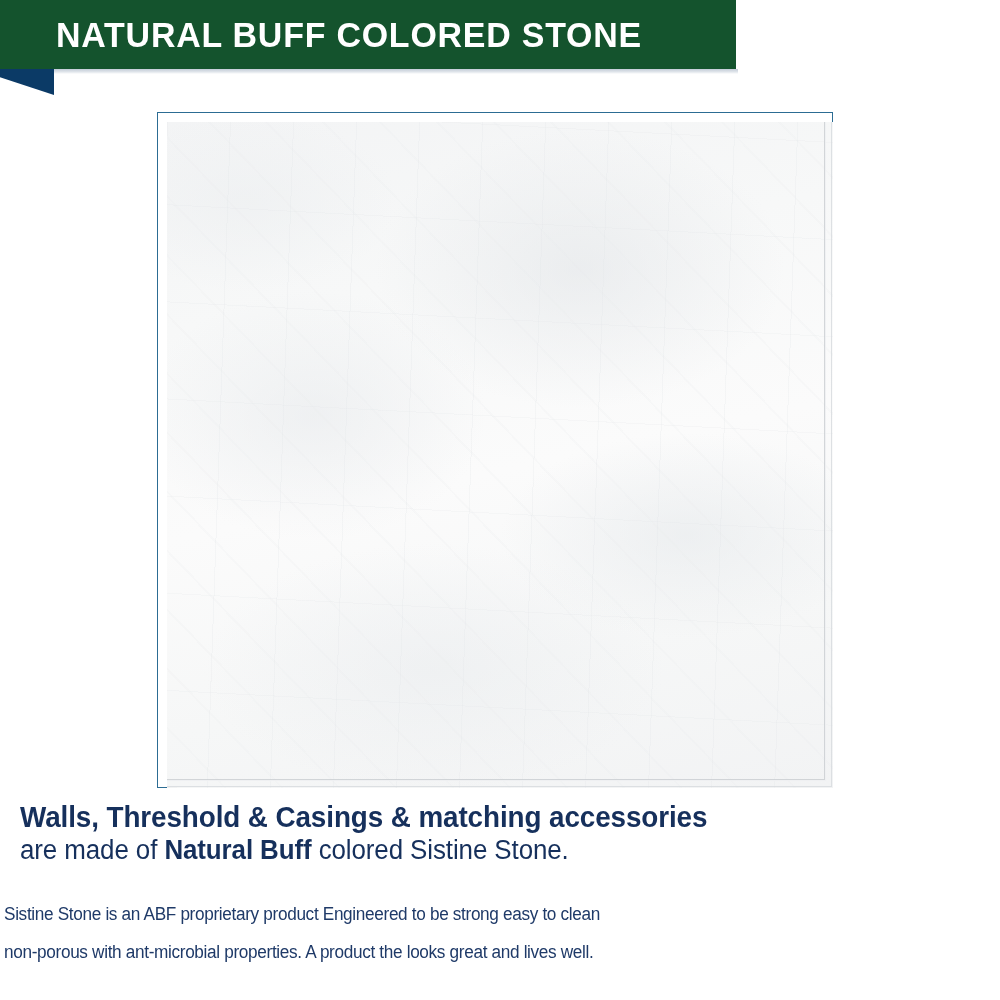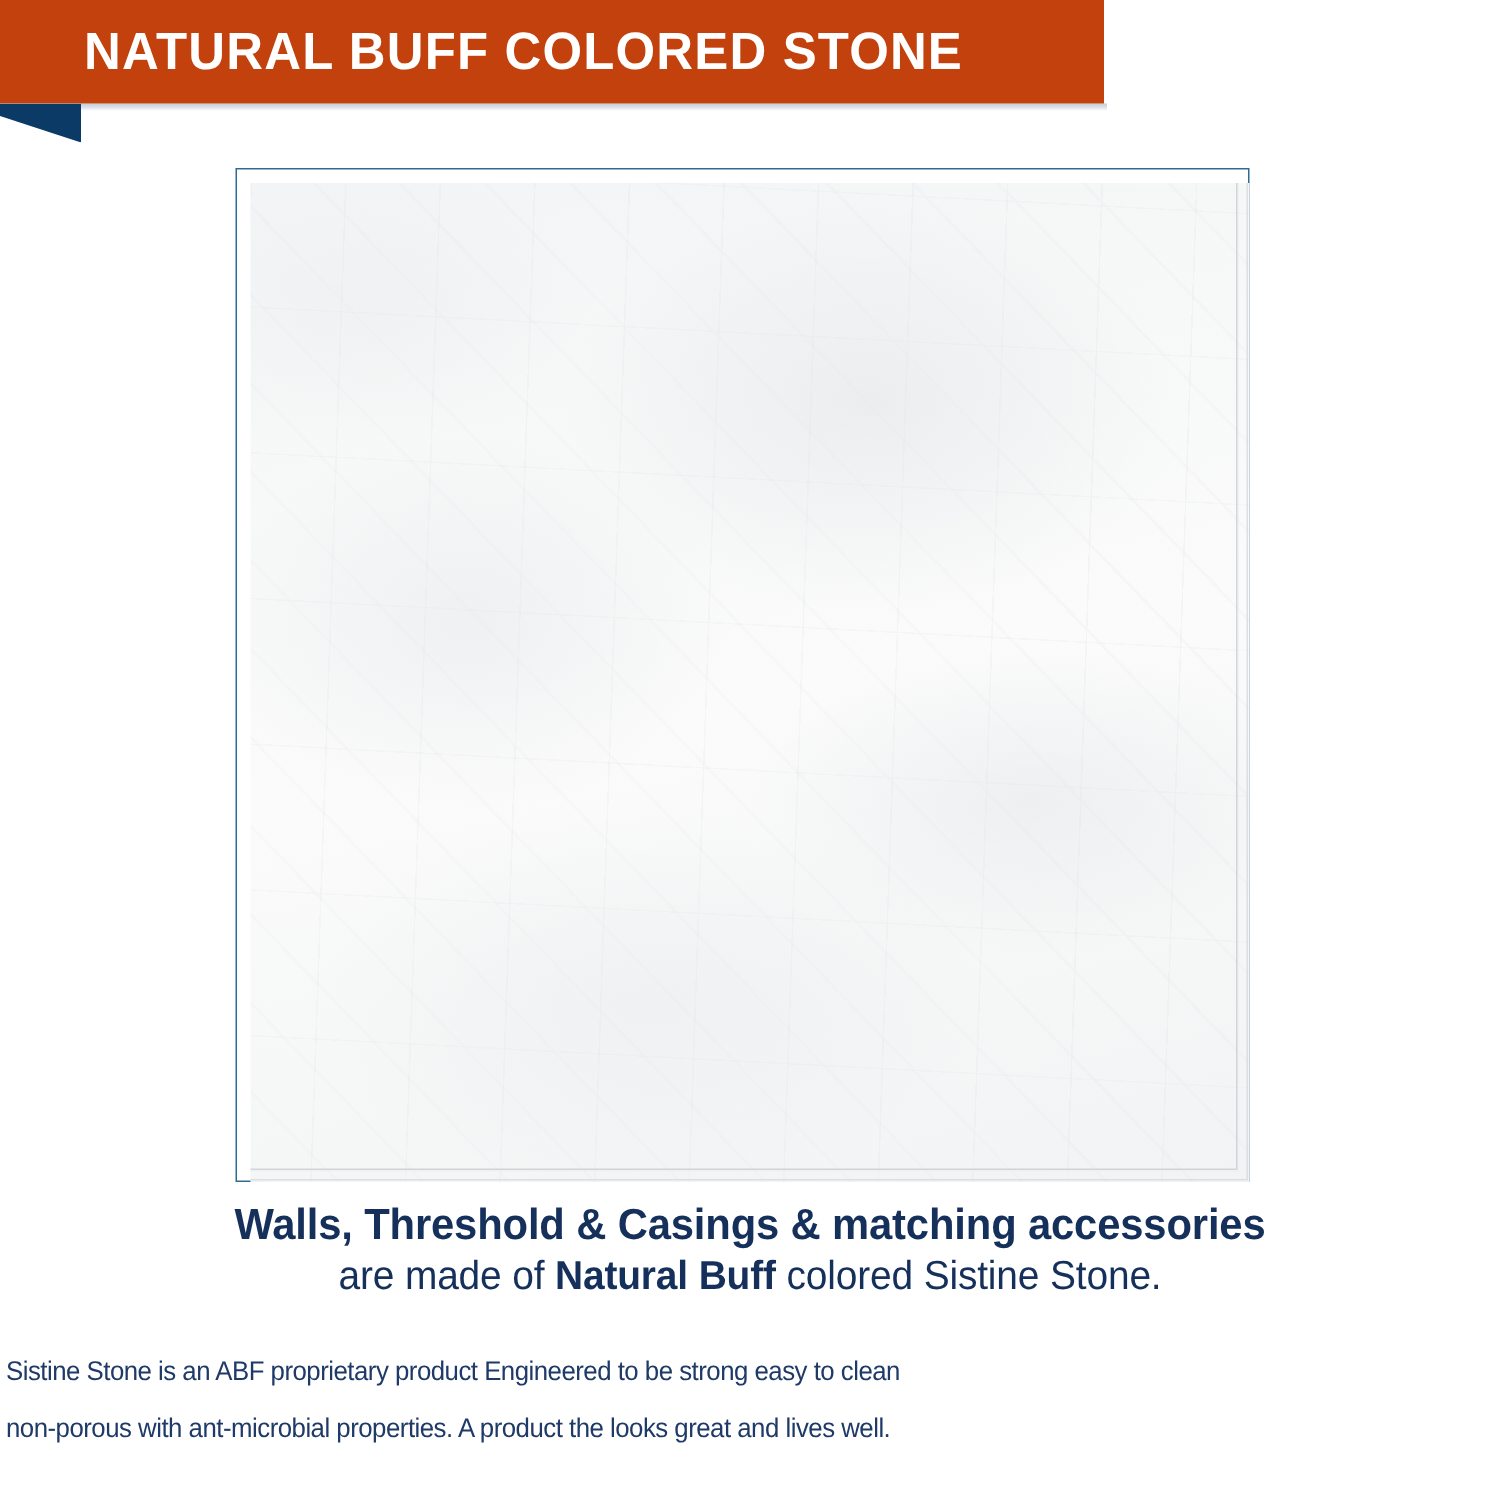--- a/index.html
+++ b/index.html
@@ -17,21 +17,21 @@
     -webkit-font-smoothing: antialiased;
   }
 
   
   .header-ribbon {
     position: absolute;
     left: 0;
     top: 0;
     width: 736px;
     height: 69px;
-    background: #c2410c;
+    background: #14532d;
     z-index: 3;
   }
   .header-title {
     position: absolute;
     left: 56px;
     top: 0;
     right: 18px;
     height: 69px;
     line-height: 69px;
     color: #ffffff;
@@ -124,21 +124,20 @@
     border-bottom: 1px solid rgba(214,218,221,0.8);
     pointer-events: none;
   }
 
   
   .caption {
     position: absolute;
     left: 0;
     top: 800px;
     width: 1000px;
-    text-align: center;
     color: #16305c;
     font-family: "Liberation Sans", sans-serif;
   }
   .caption-line-1 {
     font-size: 29px;
     font-weight: 600;
     line-height: 34px;
     letter-spacing: -0.1px;
     white-space: nowrap;
     transform: scaleX(0.96);

